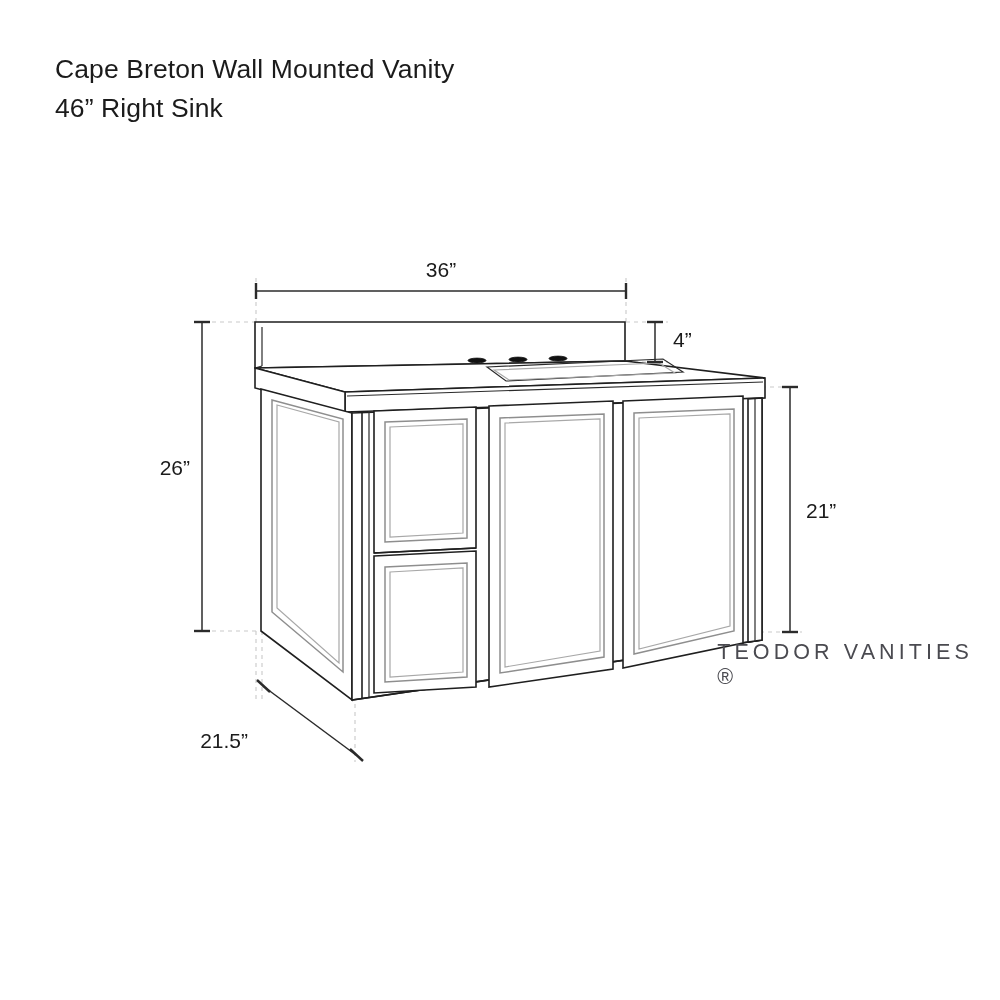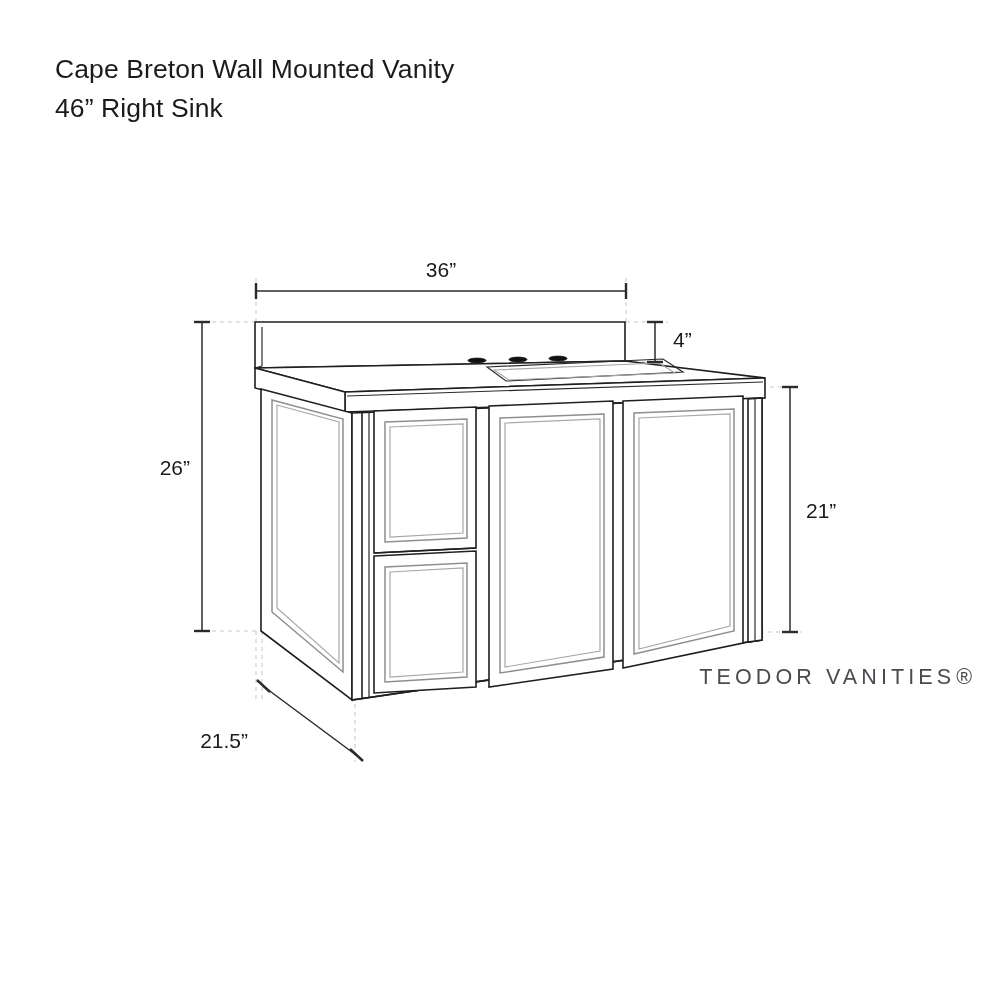--- a/index.html
+++ b/index.html
@@ -35,20 +35,21 @@
     color: #1b1b1b;
     white-space: pre;
   }
   .brand-block {
     position: absolute;
     right: 28px;
     bottom: 42px;
     display: flex;
     align-items: baseline;
     gap: 0px;
+    flex-direction: column;
   }
   .brand-text {
     font-size: 21.5px;
     letter-spacing: 4.1px;
     color: #4a4a50;
     font-weight: 400;
     white-space: pre;
   }
   .brand-mark {
     font-size: 21.5px;

